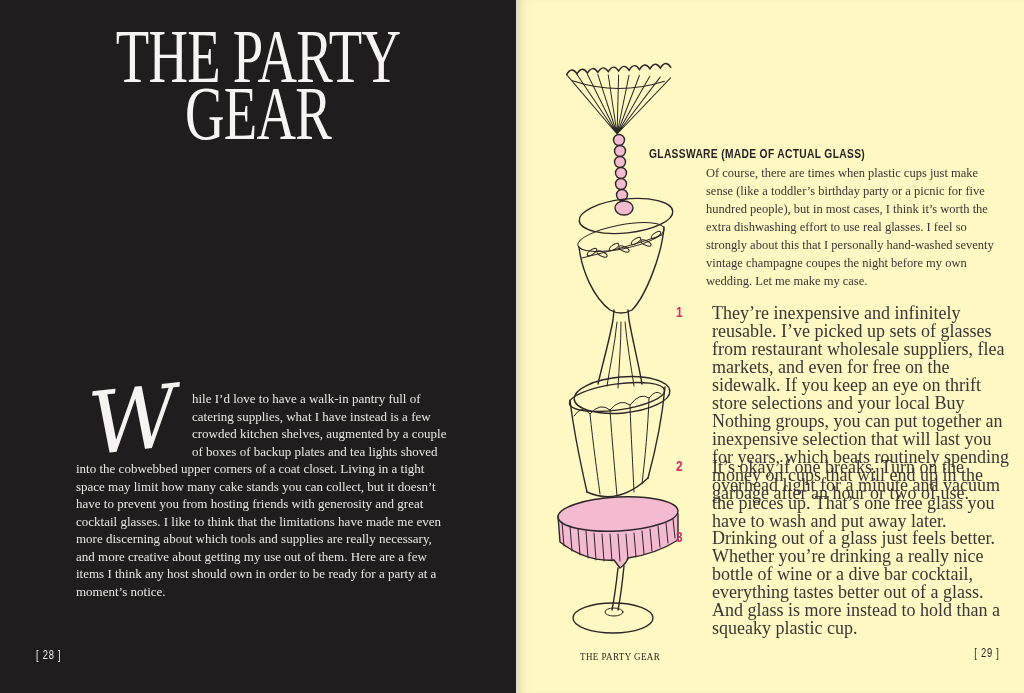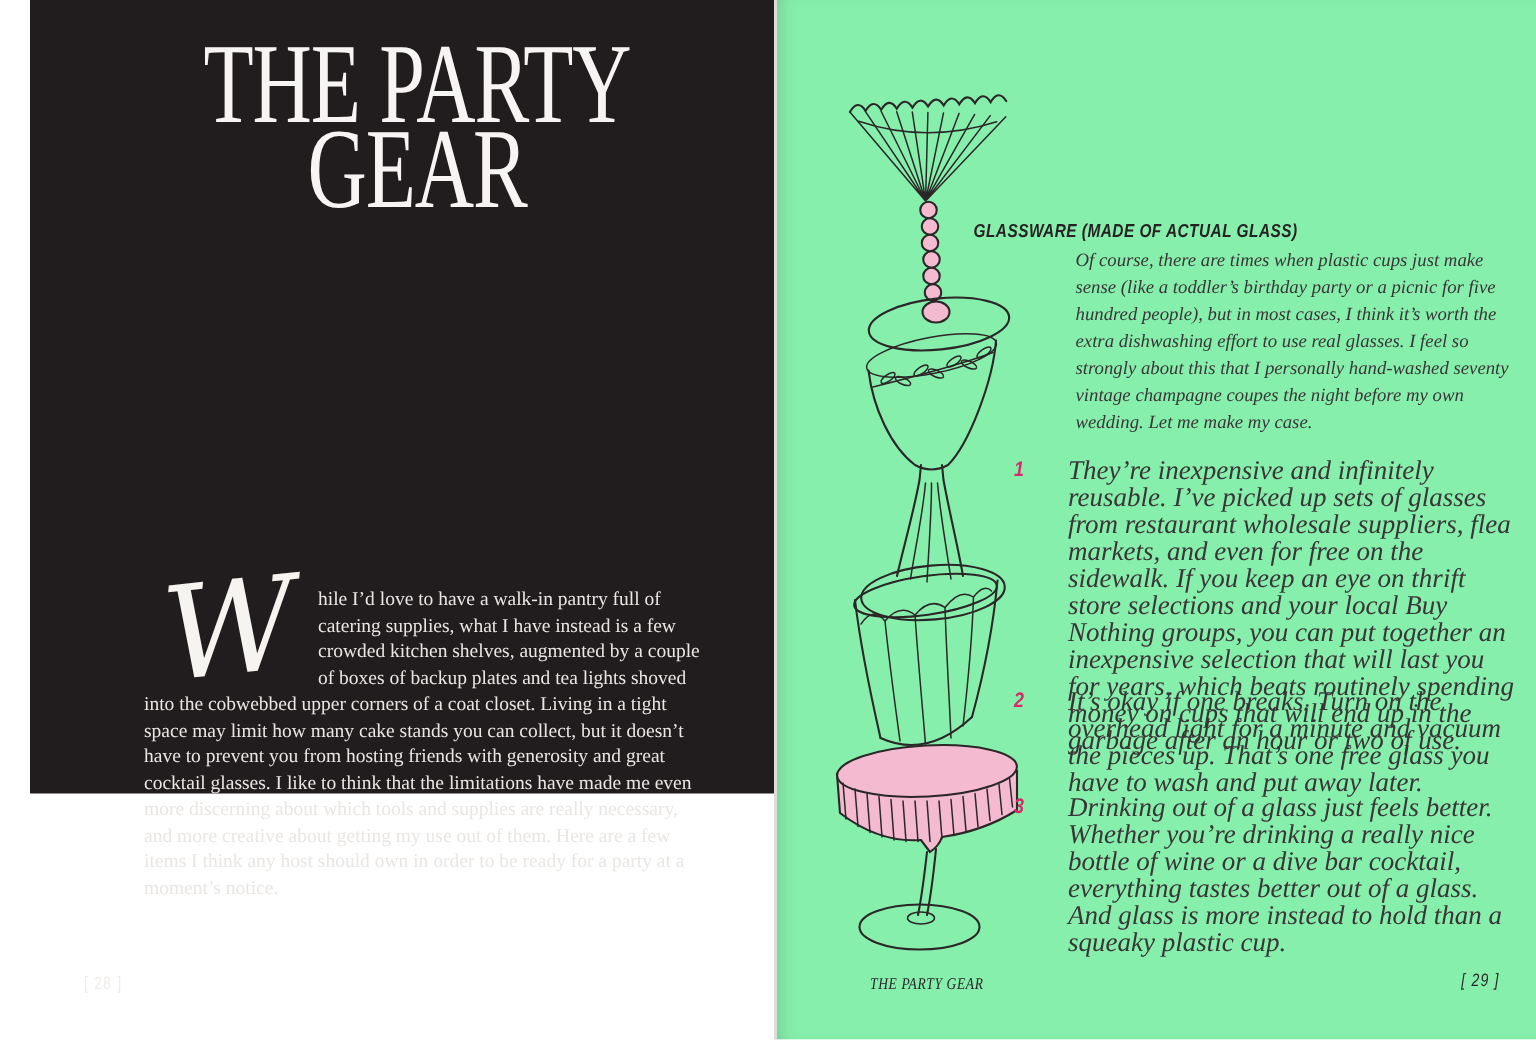--- a/index.html
+++ b/index.html
@@ -3,22 +3,22 @@
 <meta charset="utf-8">
 <style>
   * { margin: 0; padding: 0; box-sizing: border-box; }
   html, body { width: 1024px; height: 693px; }
   body { font-family: "Liberation Serif", serif; overflow: hidden; background: #fff; }
 
   .spread { position: relative; width: 1024px; height: 693px; }
 
   
   .page-left {
-    position: absolute; left: 0; top: 0; width: 516px; height: 529px;
-    background: #211d1e; color: #e9e6e3; margin-left: 20px;
+    position: absolute; left: 0; top: 0; width: 516px; height: 693px;
+    background: #211d1e; color: #e9e6e3;
   }
   .chapter-title {
     position: absolute; top: 28px; left: 0; width: 516px;
     text-align: center; color: #f7f5f3; font-weight: normal;
     font-family: "Liberation Serif", serif;
     font-size: 76px; line-height: 57px;
     transform: scaleX(0.72); transform-origin: 50% 0;
     letter-spacing: -1px;
   }
   .chapter-title .title-line { display: block; }
@@ -37,36 +37,35 @@
   .pagenum {
     font-family: "Liberation Sans", sans-serif;
     font-size: 12px; letter-spacing: 1px;
     transform: scaleX(0.78); transform-origin: 0 0;
   }
   .pagenum-left { position: absolute; left: 36px; top: 648px; color: #efecea; }
 
   
   .page-right {
     position: absolute; left: 516px; top: 0; width: 508px; height: 693px;
-    background: #86efac; color: #383334;
+    background: #fef9c3; color: #383334;
     border-left: 2px solid #dedbd8;
     box-shadow: inset 8px 0 14px -10px rgba(0,0,0,0.25);
-    font-style: italic;
   }
   .illustration {
     position: absolute; left: 28px; top: 48px;
   }
   .section-heading {
     position: absolute; left: 131px; top: 147px; width: 360px;
     font-family: "Liberation Sans", sans-serif; font-weight: 700;
     font-size: 12.5px; letter-spacing: 0.4px; color: #262223;
     transform: scaleX(0.82); transform-origin: 0 0;
     white-space: nowrap;
   }
-  .body-col { position: absolute; left: 199px; width: 298px; font-size: 12.5px; line-height: 18px; color: #3a3536; }
+  .body-col { position: absolute; left: 188px; width: 298px; font-size: 12.5px; line-height: 18px; color: #3a3536; }
   .intro-para { top: 164px; }
   .list-item { position: absolute; left: 158px; width: 324px; }
   .list-item .num {
     position: absolute; left: 0; top: 0;
     font-family: "Liberation Sans", sans-serif; font-weight: 700;
     font-size: 14px; color: #d62a6c;
     transform: scaleX(0.85); transform-origin: 0 0;
   }
   .list-item .item-text {
     margin-left: 36px; width: 298px;

